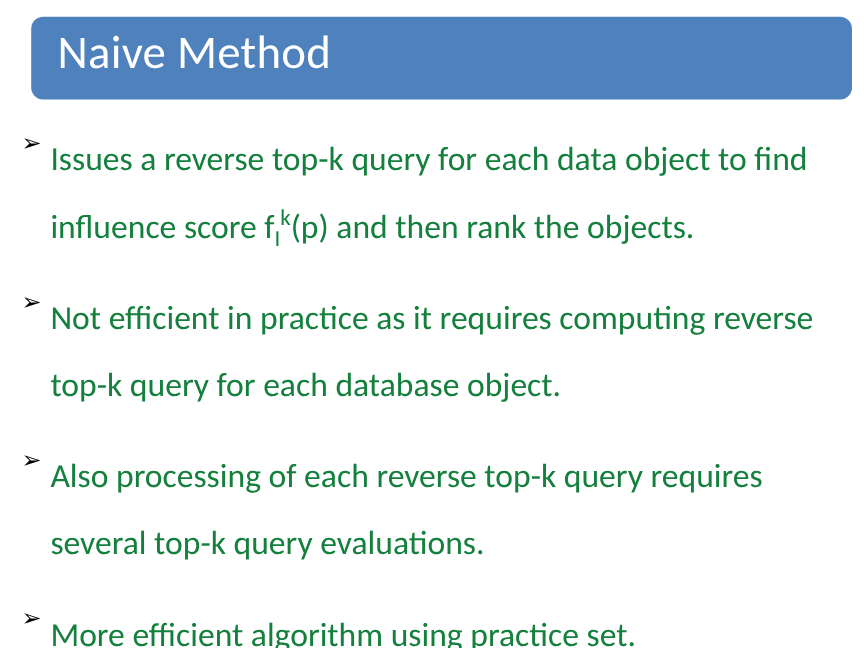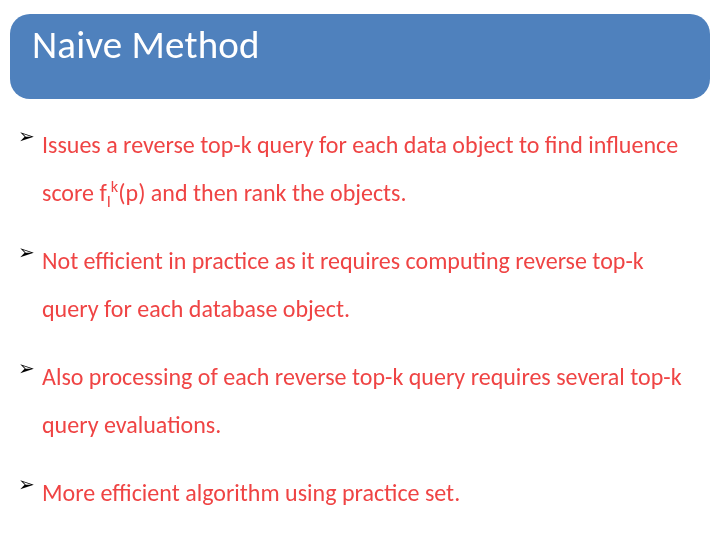--- a/index.html
+++ b/index.html
@@ -10,49 +10,50 @@
     color: #000;
   }
   .slide {
     width: 720px;
     height: 540px;
     position: relative;
     padding: 14px 10px 10px 10px;
   }
   .title-bar {
     background: #4f81bd;
-    border-radius: 20px;
-    padding: 10px 22px 32px 22px;
+    border-radius: 10px;
+    padding: 10px 22px 16px 22px;
     color: #ffffff;
     font-size: 39px;
     font-weight: 400;
     line-height: 1.1;
     letter-spacing: 0.2px;
+    margin-left: 16px;
   }
   .content {
     padding: 22px 14px 0 6px;
   }
   .bullet-item {
     display: flex;
     align-items: flex-start;
     margin-bottom: 20px;
   }
   .bullet-icon {
     flex: 0 0 auto;
     width: 26px;
     color: #000;
     font-size: 20px;
     line-height: 30px;
     padding-left: 2px;
   }
   .bullet-text {
     flex: 1 1 auto;
-    font-size: 24px;
+    font-size: 28px;
     line-height: 2.0;
-    color: #ef4444;
+    color: #15803d;
   }
   .sup { vertical-align: super; font-size: 0.68em; line-height: 0; }
   .sub { vertical-align: sub; font-size: 0.68em; line-height: 0; }
 </style>
 </head>
 <body>
 
 <div class="slide">
 
   <div class="title-bar">

